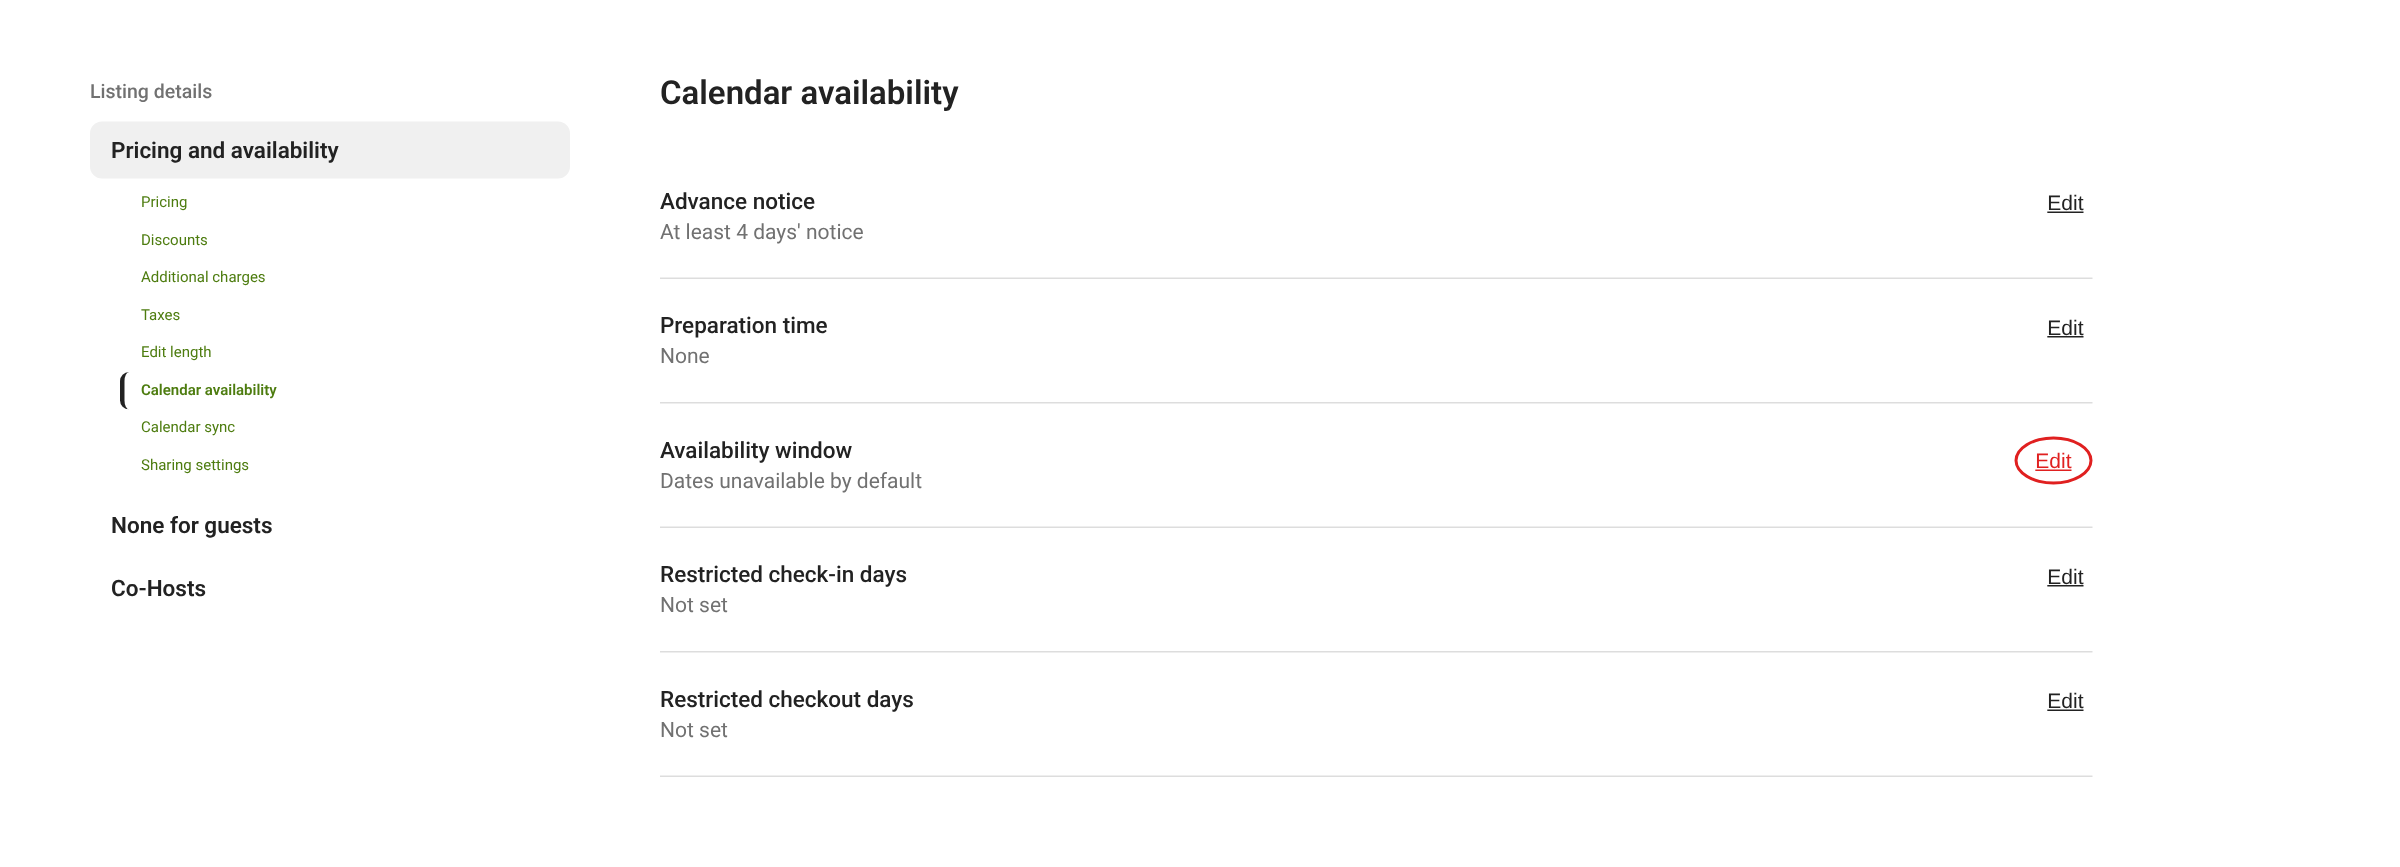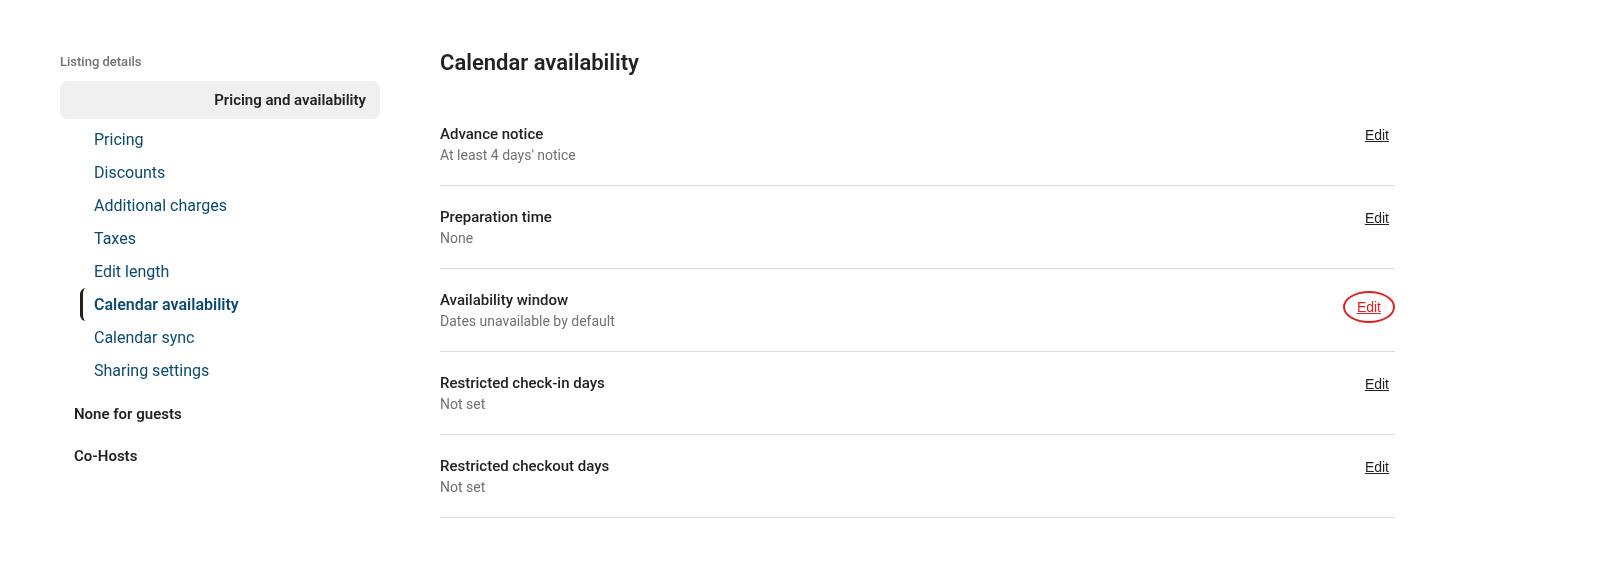--- a/index.html
+++ b/index.html
@@ -35,30 +35,29 @@
     }
     .sidebar-item-active {
       background: #f0f0f0;
       border-radius: 8px;
       padding: 10px 14px;
       font-weight: 600;
       font-size: 15px;
       color: #222222;
       margin-bottom: 4px;
       cursor: pointer;
-      text-align: right;
     }
     .sidebar-sub-items {
       margin-left: 20px;
       margin-bottom: 8px;
     }
     .sidebar-sub-item {
       padding: 7px 14px;
-      font-size: 16px;
-      color: #0c4a6e;
+      font-size: 10px;
+      color: #4d7c0f;
       cursor: pointer;
       border-radius: 6px;
       display: flex;
       align-items: center;
       gap: 8px;
     }
     .sidebar-sub-item.active-sub {
       border-left: 3px solid #222222;
       padding-left: 11px;
       font-weight: 600;

